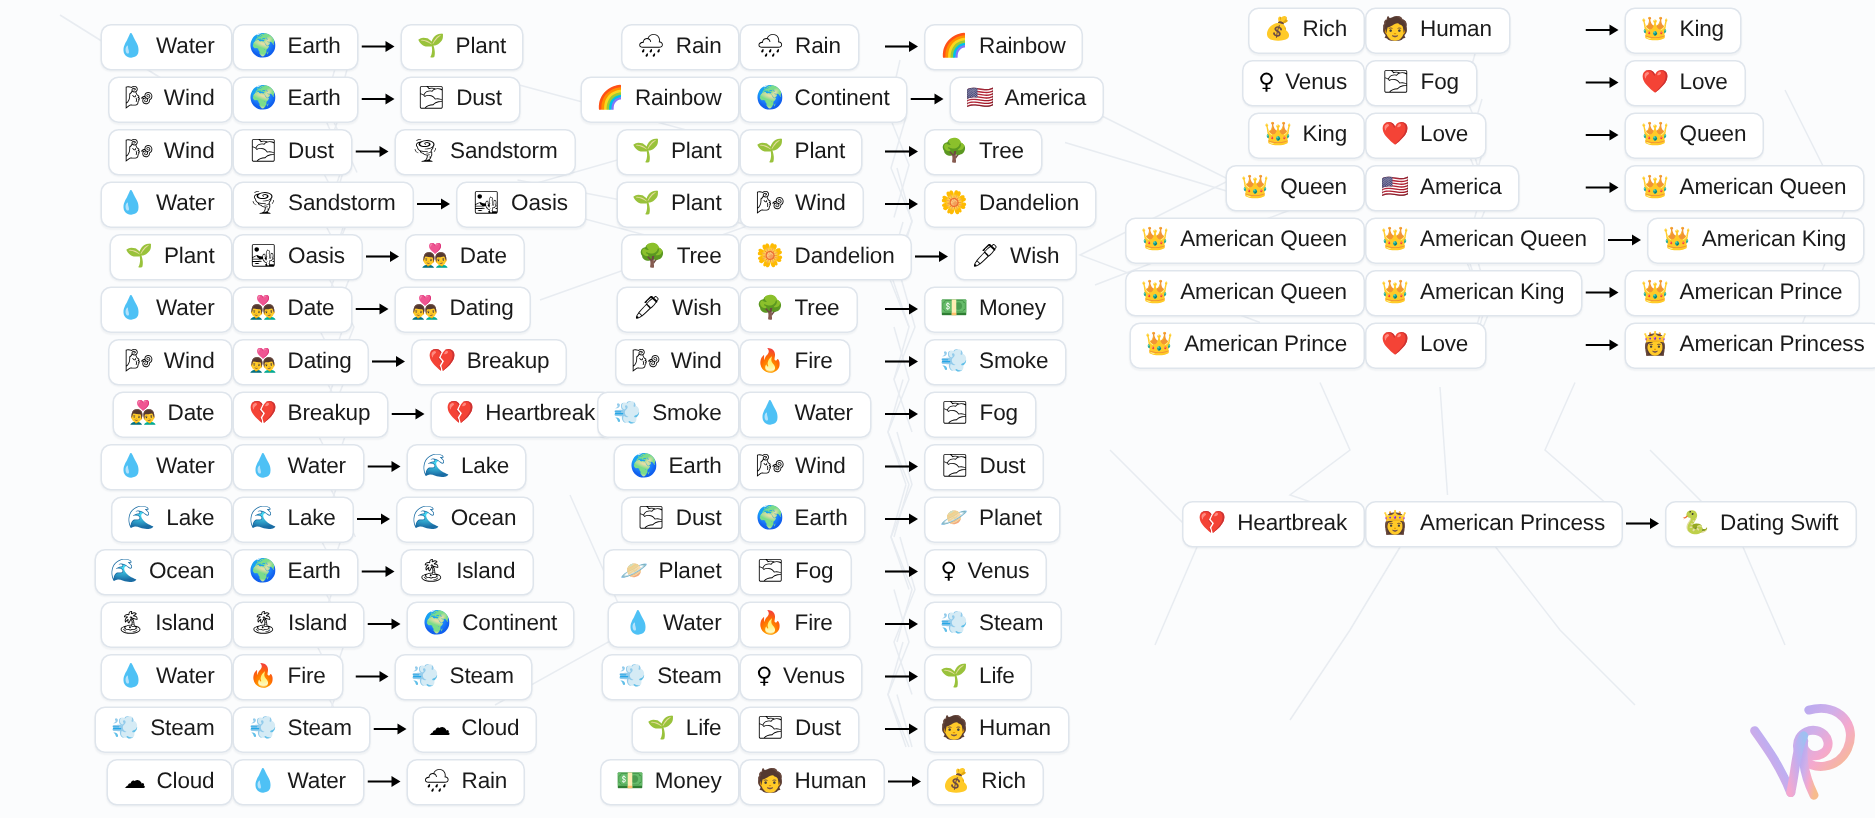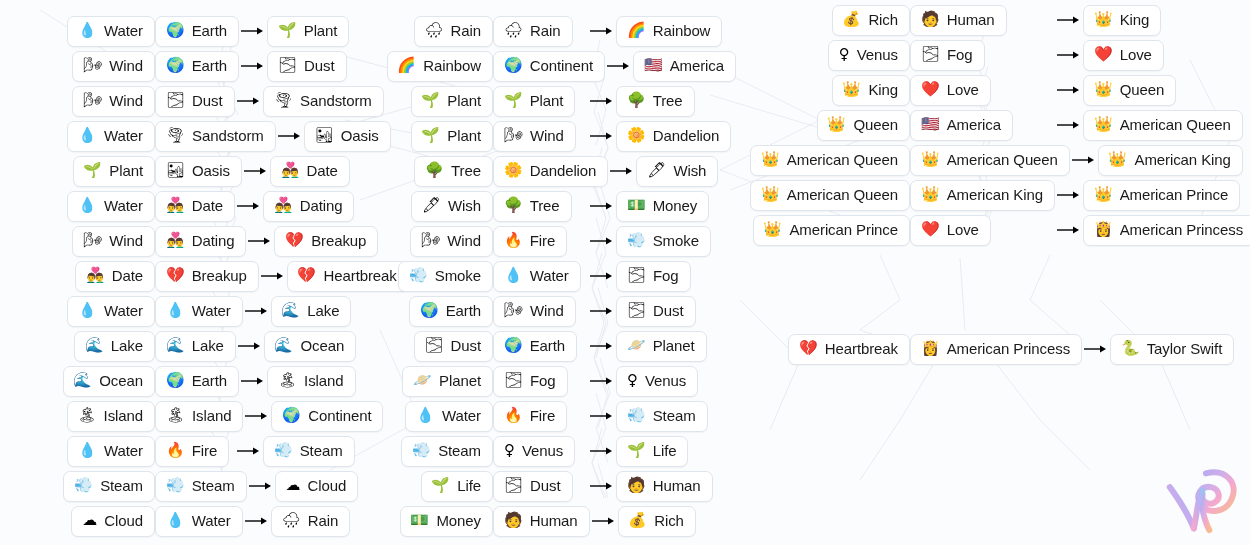--- a/index.html
+++ b/index.html
@@ -1121,21 +1121,21 @@
           </div>
           <div class="arrowcell" style="width: 28px;">
             <svg class="arrow" width="24" height="10" viewBox="0 0 24 10" aria-hidden="true">
               <line x1="0" y1="5" x2="17" y2="5" stroke="#000" stroke-width="1.4"></line>
               <path d="M16 1.4 L22 5 L16 8.6 Z" fill="#000"></path>
             </svg>
           </div>
           <div class="colC">
             <div class="card">
               <span class="emo">🐍</span>
-              <span class="lbl">Taylor Swift</span>
+              <span class="lbl">Dating Swift</span>
             </div>
           </div>
         </div>
       </div>
     </div>
 
   <svg class="logo" viewBox="0 0 100 90" xmlns="http://www.w3.org/2000/svg" aria-hidden="true">
     <defs>
       <linearGradient id="lg" x1="0" y1="0" x2="1" y2="1">
         <stop offset="0%" stop-color="#a99bf0"></stop>

